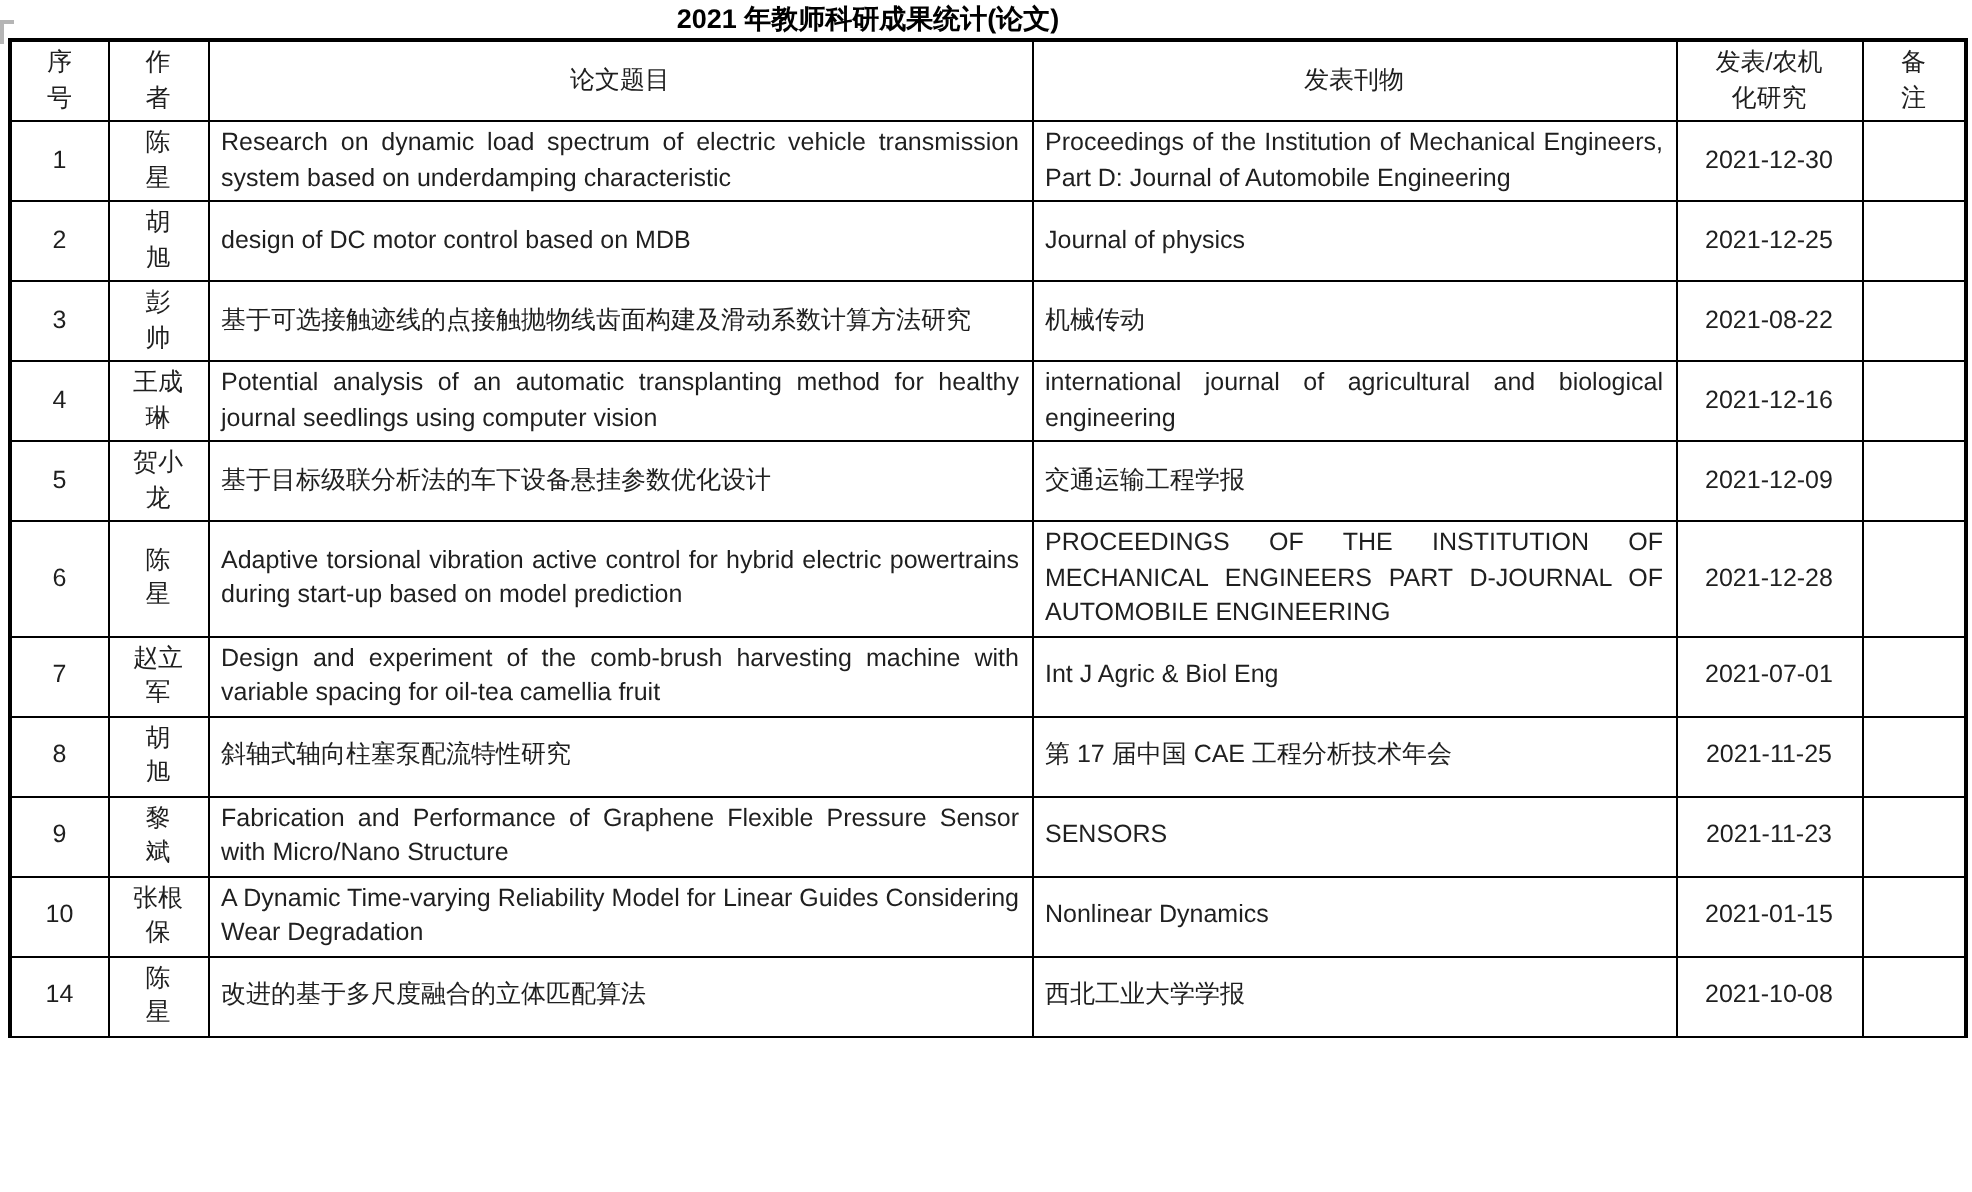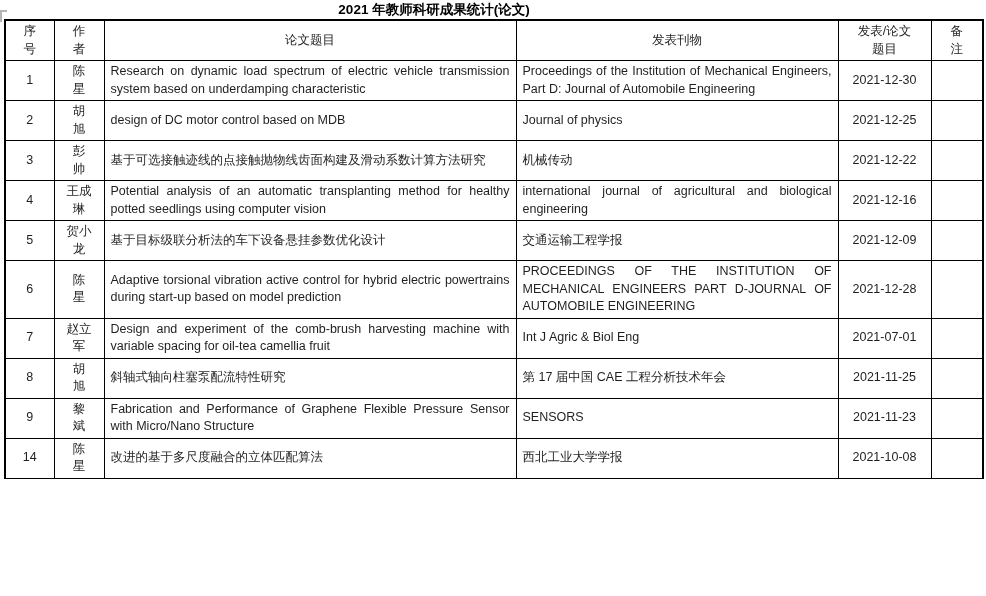--- a/index.html
+++ b/index.html
@@ -65,21 +65,21 @@
     <col style="width:322px">
     <col style="width:93px">
     <col style="width:52px">
   </colgroup>
   <thead>
     <tr>
       <th>序号</th>
       <th>作者</th>
       <th>论文题目</th>
       <th>发表刊物</th>
-      <th>发表/论文题目</th>
+      <th>发表/农机化研究</th>
       <th>备注</th>
     </tr>
   </thead>
   <tbody>
   <tr>
         <td class="cell-center">1</td>
         <td class="cell-center">陈　星</td>
         <td class="cell-justify">Research on dynamic load spectrum of electric vehicle transmission system based on underdamping characteristic</td>
         <td class="cell-justify">Proceedings of the Institution of Mechanical Engineers, Part D: Journal of Automobile Engineering</td>
         <td class="cell-center">2021-12-30</td>
@@ -91,27 +91,27 @@
         <td class="cell-justify">design of DC motor control based on MDB</td>
         <td class="cell-justify">Journal of physics</td>
         <td class="cell-center">2021-12-25</td>
         <td class="cell-center"></td>
       </tr>
       <tr>
         <td class="cell-center">3</td>
         <td class="cell-center">彭　帅</td>
         <td class="cell-justify">基于可选接触迹线的点接触抛物线齿面构建及滑动系数计算方法研究</td>
         <td class="cell-justify">机械传动</td>
-        <td class="cell-center">2021-12-22</td>
+        <td class="cell-center">2021-08-22</td>
         <td class="cell-center"></td>
       </tr>
       <tr>
         <td class="cell-center">4</td>
         <td class="cell-center">王成琳</td>
-        <td class="cell-justify">Potential analysis of an automatic transplanting method for healthy potted seedlings using computer vision</td>
+        <td class="cell-justify">Potential analysis of an automatic transplanting method for healthy journal seedlings using computer vision</td>
         <td class="cell-justify">international journal of agricultural and biological engineering</td>
         <td class="cell-center">2021-12-16</td>
         <td class="cell-center"></td>
       </tr>
       <tr>
         <td class="cell-center">5</td>
         <td class="cell-center">贺小龙</td>
         <td class="cell-justify">基于目标级联分析法的车下设备悬挂参数优化设计</td>
         <td class="cell-justify">交通运输工程学报</td>
         <td class="cell-center">2021-12-09</td>
@@ -143,20 +143,28 @@
       </tr>
       <tr>
         <td class="cell-center">9</td>
         <td class="cell-center">黎　斌</td>
         <td class="cell-justify">Fabrication and Performance of Graphene Flexible Pressure Sensor with Micro/Nano Structure</td>
         <td class="cell-justify">SENSORS</td>
         <td class="cell-center">2021-11-23</td>
         <td class="cell-center"></td>
       </tr>
       <tr>
+        <td class="cell-center">10</td>
+        <td class="cell-center">张根保</td>
+        <td class="cell-justify">A Dynamic Time-varying Reliability Model for Linear Guides Considering Wear Degradation</td>
+        <td class="cell-justify">Nonlinear Dynamics</td>
+        <td class="cell-center">2021-01-15</td>
+        <td class="cell-center"></td>
+      </tr>
+      <tr>
         <td class="cell-center">14</td>
         <td class="cell-center">陈　星</td>
         <td class="cell-justify">改进的基于多尺度融合的立体匹配算法</td>
         <td class="cell-justify">西北工业大学学报</td>
         <td class="cell-center">2021-10-08</td>
         <td class="cell-center"></td>
       </tr>
     </tbody>
 </table>
 

